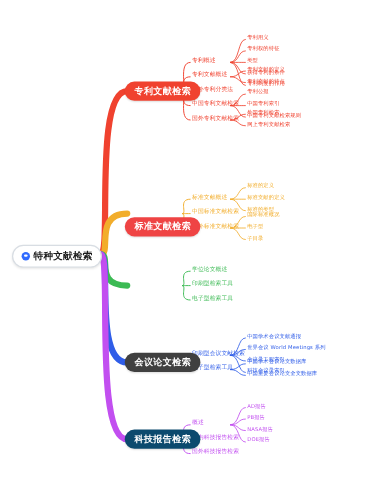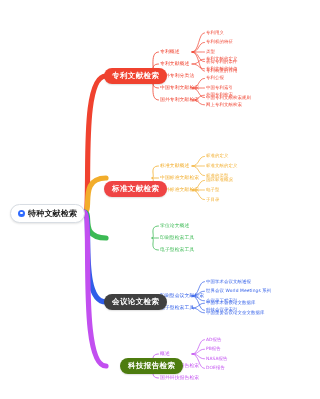--- a/index.html
+++ b/index.html
@@ -129,21 +129,21 @@
     <div class="leaf l2" style="color: rgb(60, 186, 84); left: 160px; top: 250px;">电子型检索工具</div>
     <div class="l1" style="background: #404040; left: 104px; top: 294px;">会议论文检索</div>
     <div class="leaf l2" style="color: rgb(47, 93, 232); left: 160px; top: 296px;">印刷型会议文献检索</div>
     <div class="leaf l3" style="color: rgb(47, 93, 232); left: 206px; top: 281.6px;">中国学术会议文献通报</div>
     <div class="leaf l3" style="color: rgb(47, 93, 232); left: 206px; top: 291.2px;">世界会议 World Meetings 系列</div>
     <div class="leaf l3" style="color: rgb(47, 93, 232); left: 206px; top: 300.8px;">会议录工程索引</div>
     <div class="leaf l3" style="color: rgb(47, 93, 232); left: 206px; top: 310.4px;">科技会议录索引</div>
     <div class="leaf l2" style="color: rgb(47, 93, 232); left: 160px; top: 308px;">电子型检索工具</div>
     <div class="leaf l3" style="color: rgb(47, 93, 232); left: 206px; top: 303.2px;">中国学术会议论文数据库</div>
     <div class="leaf l3" style="color: rgb(47, 93, 232); left: 206px; top: 312.8px;">中国重要会议论文全文数据库</div>
-    <div class="l1" style="background: #4d7c0f; left: 104px; top: 358px; margin-left: 16px;">科技报告检索</div>
+    <div class="l1" style="background: #0c4a6e; left: 104px; top: 358px;">科技报告检索</div>
     <div class="leaf l2" style="color: rgb(194, 79, 240); left: 160px; top: 354px;">概述</div>
     <div class="leaf l3" style="color: rgb(194, 79, 240); left: 206px; top: 339.6px;">AD报告</div>
     <div class="leaf l3" style="color: rgb(194, 79, 240); left: 206px; top: 349.2px;">PB报告</div>
     <div class="leaf l3" style="color: rgb(194, 79, 240); left: 206px; top: 358.8px;">NASA报告</div>
     <div class="leaf l3" style="color: rgb(194, 79, 240); left: 206px; top: 368.4px;">DOE报告</div>
     <div class="leaf l2" style="color: rgb(194, 79, 240); left: 160px; top: 366px;">国内科技报告检索</div>
     <div class="leaf l2" style="color: rgb(194, 79, 240); left: 160px; top: 378px;">国外科技报告检索</div>
   </div>
 
 </body></html>

